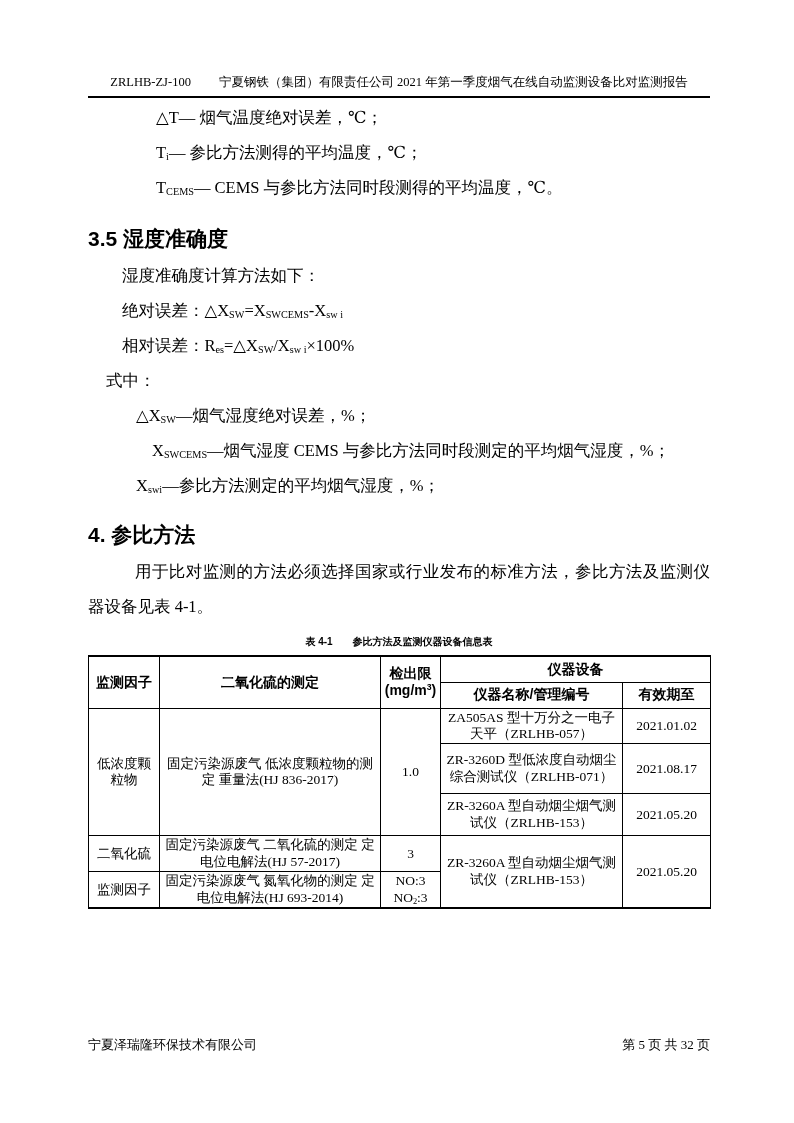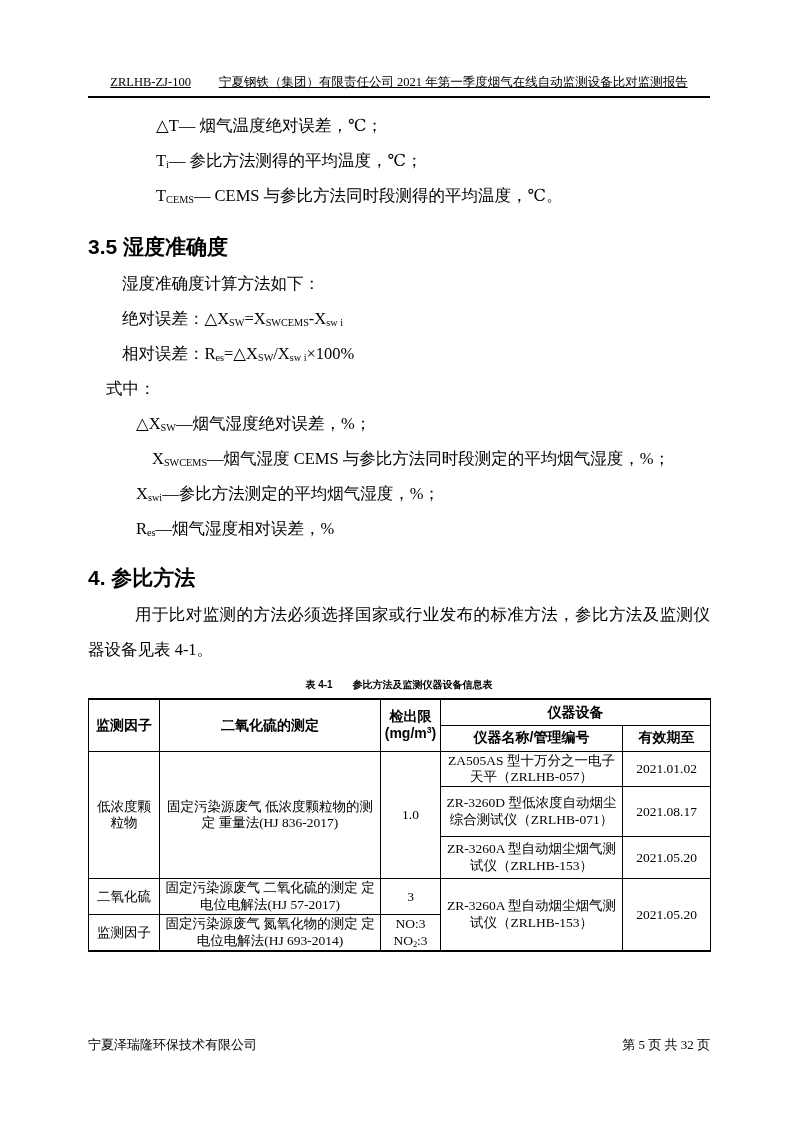--- a/index.html
+++ b/index.html
@@ -15,21 +15,20 @@
     overflow:hidden;
   }
   
   .doc-header{
     display:flex;justify-content:center;align-items:baseline;
     gap:28px;
     font-size:12.5px;
     padding-bottom:5px;
     border-bottom:2px solid #000;
     white-space:nowrap;
-    text-decoration:underline;
   }
   
   .content{font-size:16.5px;line-height:35px;}
   .content p{margin:0;}
   .ind-tdef{padding-left:68px;}
   .ind-formula{padding-left:34px;}
   .ind-where{padding-left:18px;}
   .ind-def{padding-left:48px;font-family:Liberation Serif, serif;}
   .para-hang{text-indent:64px;text-align:justify;}
   .para-body{text-indent:47px;text-align:justify;}
@@ -83,36 +82,35 @@
 </head>
 <body>
 
 <div class="page">
 
   <div class="doc-header">
     <span>ZRLHB-ZJ-100</span>
     <span>宁夏钢铁（集团）有限责任公司 2021 年第一季度烟气在线自动监测设备比对监测报告</span>
   </div>
 
-  <div class="content" style="padding-top:10px;">
+  <div class="content" style="padding-top:2px;">
 
     <p class="ind-tdef"><span>△T— 烟气温度绝对误差，℃；</span></p>
     <p class="ind-tdef"><span>T</span><sub>i</sub><span>— 参比方法测得的平均温度，℃；</span></p>
     <p class="ind-tdef"><span>T</span><sub>CEMS</sub><span>— CEMS 与参比方法同时段测得的平均温度，℃。</span></p>
 
     <h2 class="sec sec35">3.5 湿度准确度</h2>
 
     <p class="ind-formula">湿度准确度计算方法如下：</p>
     <p class="ind-formula"><span>绝对误差：△X</span><sub>SW</sub><span>=X</span><sub>SWCEMS</sub><span>-X</span><sub>sw i</sub></p>
     <p class="ind-formula"><span>相对误差：R</span><sub>es</sub><span>=△X</span><sub>SW</sub><span>/X</span><sub>sw i</sub><span>×100%</span></p>
     <p class="ind-where">式中：</p>
     <p class="ind-def"><span>△X</span><sub>SW</sub><span>—烟气湿度绝对误差，%；</span></p>
     <p class="para-hang"><span>X</span><sub>SWCEMS</sub><span>—烟气湿度 CEMS 与参比方法同时段测定的平均烟气湿度，%；</span></p>
     <p class="ind-def"><span>X</span><sub>swi</sub><span>—参比方法测定的平均烟气湿度，%；</span></p>
-    <p class="ind-def"><span>R</span><sub>es</sub><span>—烟气湿度相对误差，%</span></p>
 
     <h2 class="sec sec4">4. 参比方法</h2>
 
     <p class="para-body">用于比对监测的方法必须选择国家或行业发布的标准方法，参比方法及监测仪器设备见表 4-1。</p>
 
     <div class="tbl-caption">
       <span class="cap-no">表 4-1</span><span class="cap-title">参比方法及监测仪器设备信息表</span>
     </div>
 
     <table class="info">

